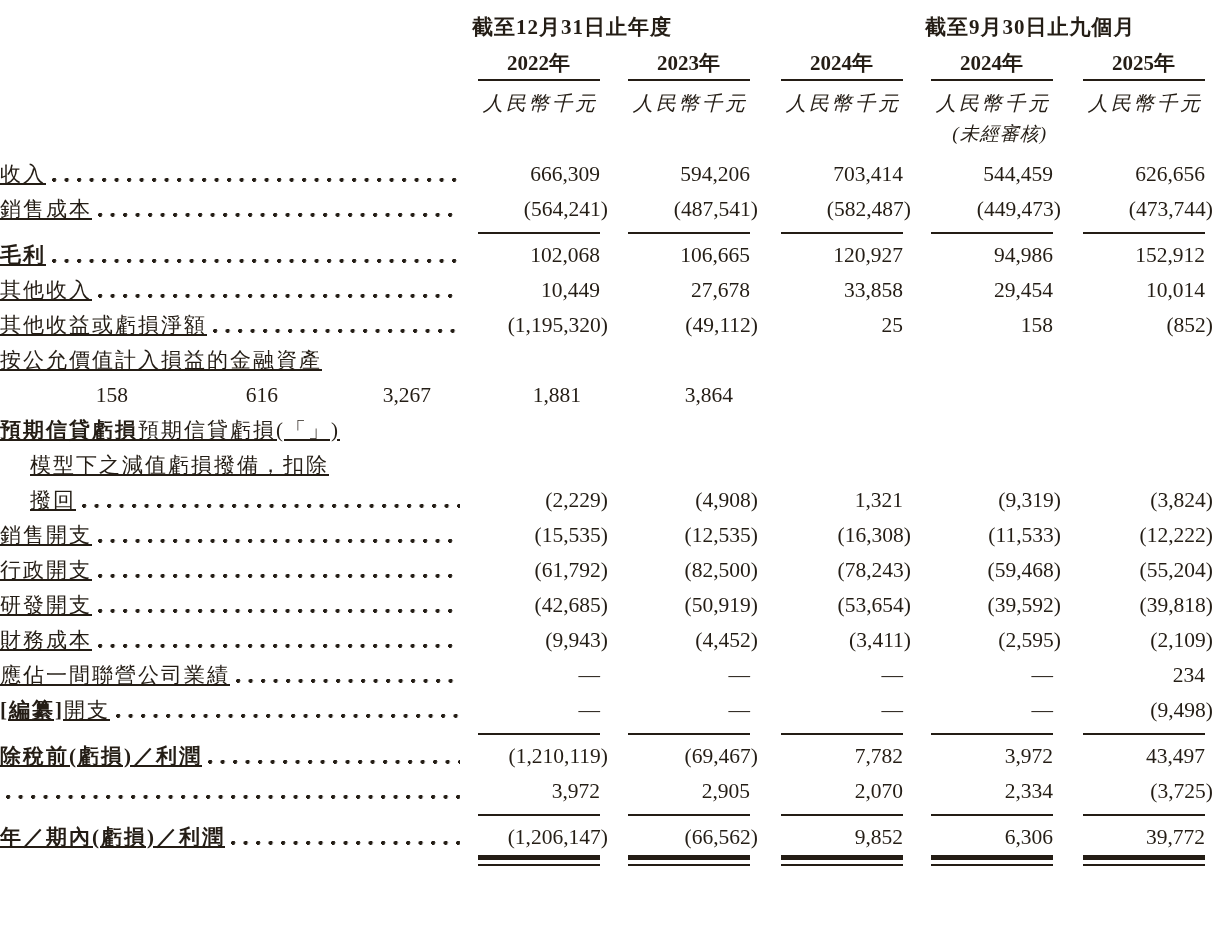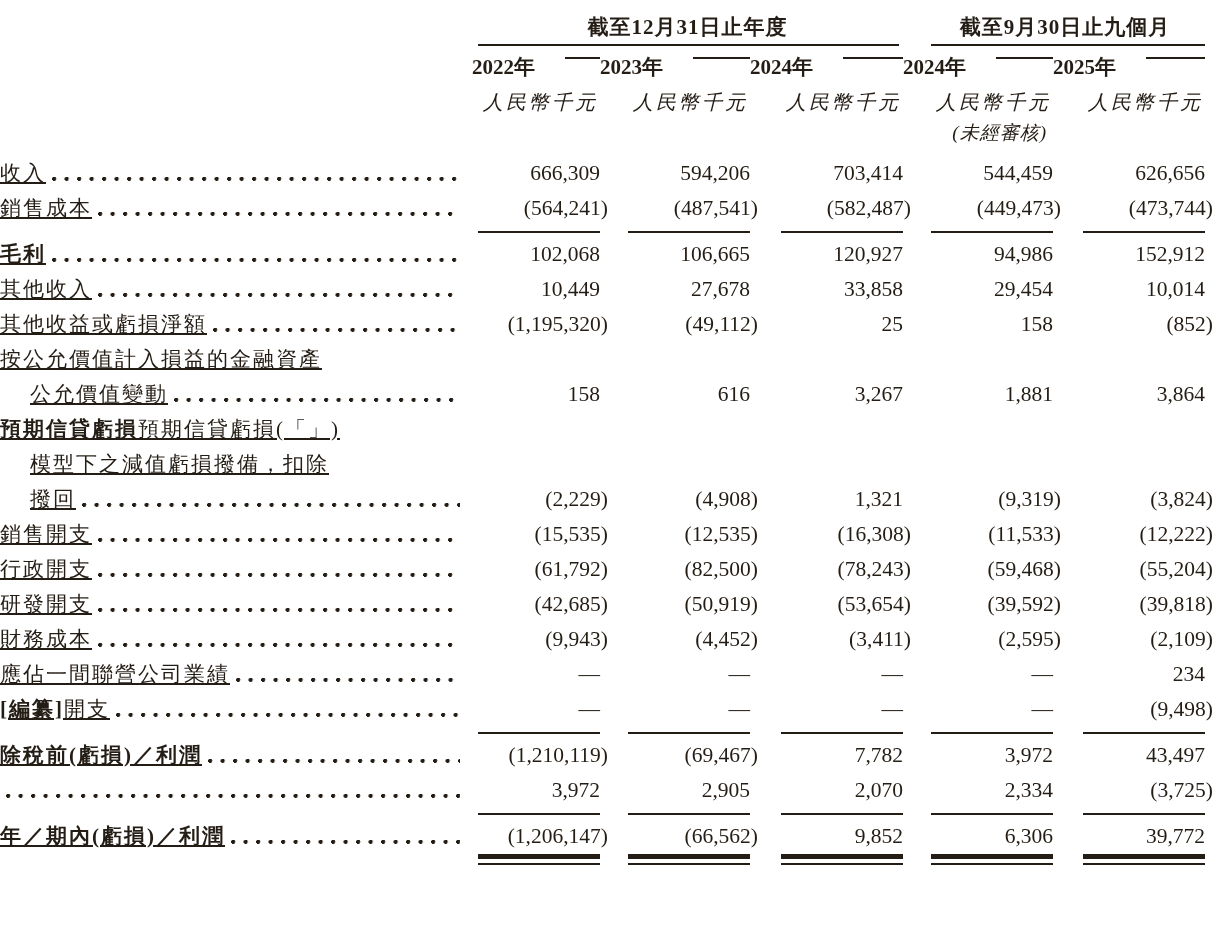--- a/index.html
+++ b/index.html
@@ -16,34 +16,34 @@
   .c1{width:128px;flex:0 0 128px;}
   .c2{width:150px;flex:0 0 150px;}
   .c3{width:153px;flex:0 0 153px;}
   .c4{width:150px;flex:0 0 150px;}
   .c5{width:152px;flex:0 0 152px;}
   .row{display:flex;align-items:baseline;}
 
   
   .thead{padding-top:12px;}
   .group-row{display:flex;}
-  .group{display:flex;flex-direction:column;}
+  .group{display:flex;align-items:flex-end;}
   .g1{width:431px;flex:0 0 431px;}
   .g2{width:302px;flex:0 0 302px;}
   .group-title{
     text-align:center;font-weight:bold;font-size:21px;line-height:30px;
     letter-spacing:1px;white-space:nowrap;
   }
   .g2 .group-title{padding-left:22px;}
   .group-rule{height:2px;background:#241d15;margin-top:2px;}
   .g1 .group-rule{margin-left:6px;margin-right:4px;}
   .g2 .group-rule{margin-left:28px;margin-right:0px;}
 
   .year-row{margin-top:8px;}
-  .ycell{display:flex;flex-direction:row;}
+  .ycell{display:flex;flex-direction:column;}
   .ylabel{
     font-weight:bold;font-size:21px;line-height:26px;
     text-align:right;padding-right:30px;white-space:nowrap;
   }
   .colrule{height:2px;background:#241d15;width:122px;margin-left:auto;margin-top:3px;}
 
   .unit-row{margin-top:6px;}
   .ucell{
     font-style:italic;font-size:20px;line-height:32px;letter-spacing:3px;
     text-align:right;padding-right:2px;box-sizing:border-box;white-space:nowrap;
@@ -221,24 +221,20 @@
         <div class="labelcell c0">
           <span class="seg">按公允價值計入損益的金融資產</span>
         </div>
         <div class="c1 vcell"><span class="val"></span></div>
         <div class="c2 vcell"><span class="val"></span></div>
         <div class="c3 vcell"><span class="val"></span></div>
         <div class="c4 vcell"><span class="val"></span></div>
         <div class="c5 vcell"><span class="val"></span></div>
       </div>
       <div class="drow">
-        <div class="labelcell c0 ind">
-          <span class="seg">公允價值變動</span>
-          <div class="leader"></div>
-        </div>
         <div class="c1 vcell"><span class="val">158</span></div>
         <div class="c2 vcell"><span class="val">616</span></div>
         <div class="c3 vcell"><span class="val">3,267</span></div>
         <div class="c4 vcell"><span class="val">1,881</span></div>
         <div class="c5 vcell"><span class="val">3,864</span></div>
       </div>
       <div class="drow">
         <div class="labelcell c0">
           <span class="seg b">預期信貸虧損</span>
           <span class="seg">預期信貸虧損(「</span>

